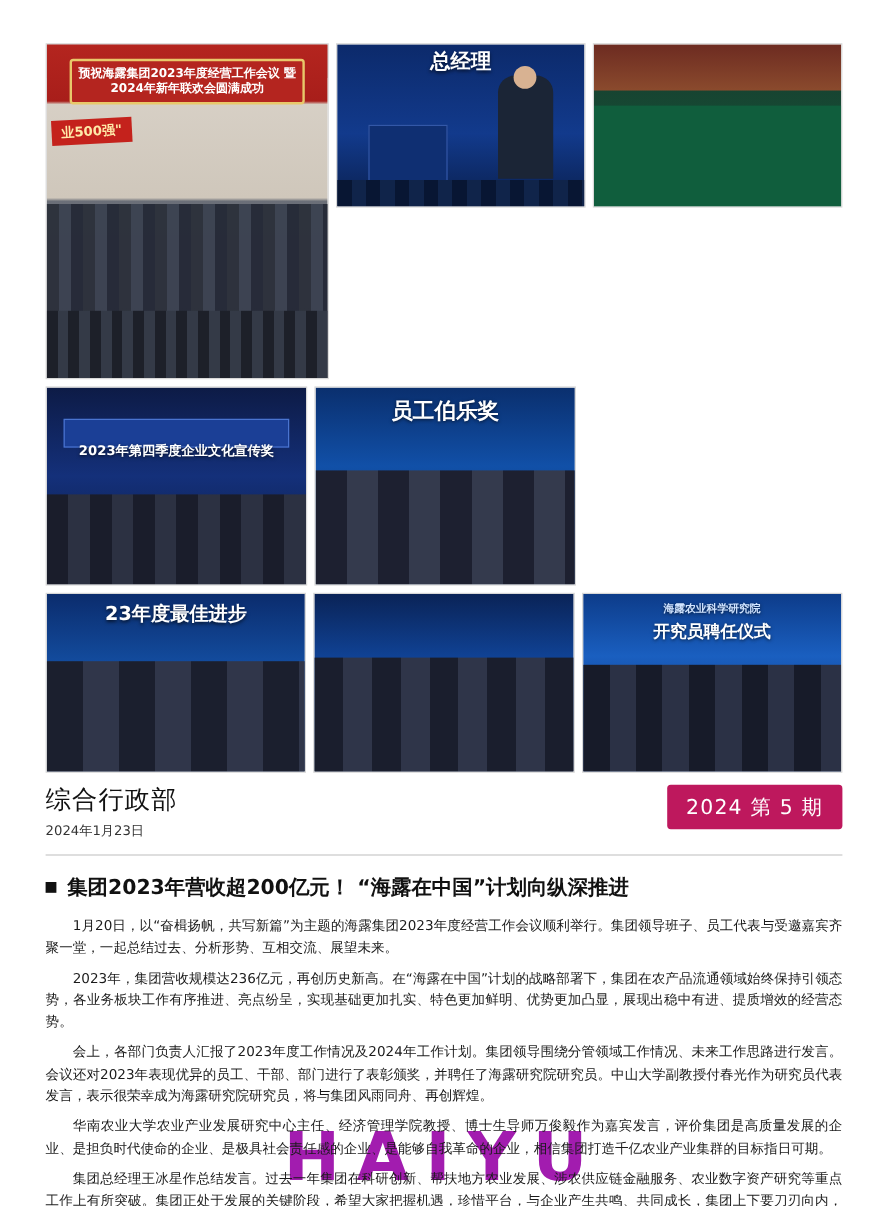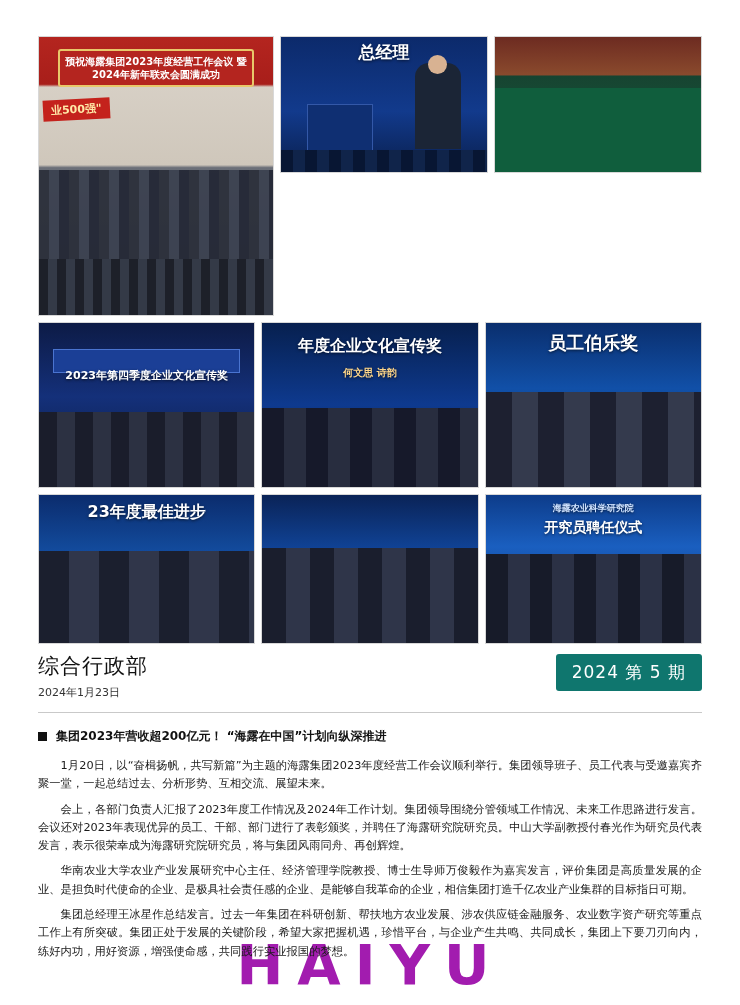--- a/index.html
+++ b/index.html
@@ -227,21 +227,21 @@
   .date {
     font-size: 11px;
     color: #333;
     margin-top: 5px;
     font-family: "DejaVu Sans", sans-serif;
   }
   .issue {
     position: absolute;
     right: 0;
     top: 2px;
-    background: #0f766e;
+    background: #be185d;
     color: #ffffff;
     font-size: 17px;
     padding: 7px 16px;
     border-radius: 3px;
     font-family: "DejaVu Sans", sans-serif;
     letter-spacing: 1px;
   }
   .rule {
     position: absolute;
     left: 38px;
@@ -257,21 +257,21 @@
     left: 38px;
     right: 38px;
     top: 728px;
     z-index: 2;
     font-family: "DejaVu Sans", sans-serif;
   }
   .headline {
     display: flex;
     align-items: center;
     gap: 9px;
-    font-size: 12px;
+    font-size: 17px;
     font-weight: bold;
     color: #111;
     margin-bottom: 12px;
   }
   .bullet {
     width: 9px; height: 9px;
     background: #111;
     display: inline-block;
     flex: 0 0 auto;
   }
@@ -314,25 +314,20 @@
         </div>
       </div>
     </div>
 
     <div class="row">
       <div class="photo p4">
         <div class="screenbar"></div>
         <div class="cap ttl">2023年第四季度企业文化宣传奖</div>
         <div class="people"></div>
       </div>
-      <div class="photo p5">
-        <div class="cap ttl">年度企业文化宣传奖</div>
-        <div class="cap sub">何文思   诗韵</div>
-        <div class="people"></div>
-      </div>
       <div class="photo p6">
         <div class="cap ttl">员工伯乐奖</div>
         <div class="people"></div>
       </div>
     </div>
 
     <div class="row">
       <div class="photo p7">
         <div class="cap ttl">23年度最佳进步</div>
         <div class="people"></div>
@@ -356,19 +351,20 @@
   </div>
 
   <div class="rule"></div>
 
   <div class="article">
     <div class="headline">
       <span class="bullet"></span>
       <span>集团2023年营收超200亿元！ “海露在中国”计划向纵深推进</span>
     </div>
     <p>1月20日，以“奋楫扬帆，共写新篇”为主题的海露集团2023年度经营工作会议顺利举行。集团领导班子、员工代表与受邀嘉宾齐聚一堂，一起总结过去、分析形势、互相交流、展望未来。</p>
+    <p>2023年，集团营收规模达236亿元，再创历史新高。在“海露在中国”计划的战略部署下，集团在农产品流通领域始终保持引领态势，各业务板块工作有序推进、亮点纷呈，实现基础更加扎实、特色更加鲜明、优势更加凸显，展现出稳中有进、提质增效的经营态势。</p>
     <p>会上，各部门负责人汇报了2023年度工作情况及2024年工作计划。集团领导围绕分管领域工作情况、未来工作思路进行发言。会议还对2023年表现优异的员工、干部、部门进行了表彰颁奖，并聘任了海露研究院研究员。中山大学副教授付春光作为研究员代表发言，表示很荣幸成为海露研究院研究员，将与集团风雨同舟、再创辉煌。</p>
     <p>华南农业大学农业产业发展研究中心主任、经济管理学院教授、博士生导师万俊毅作为嘉宾发言，评价集团是高质量发展的企业、是担负时代使命的企业、是极具社会责任感的企业、是能够自我革命的企业，相信集团打造千亿农业产业集群的目标指日可期。</p>
     <p>集团总经理王冰星作总结发言。过去一年集团在科研创新、帮扶地方农业发展、涉农供应链金融服务、农业数字资产研究等重点工作上有所突破。集团正处于发展的关键阶段，希望大家把握机遇，珍惜平台，与企业产生共鸣、共同成长，集团上下要刀刃向内，练好内功，用好资源，增强使命感，共同践行实业报国的梦想。</p>
 
   </div>
 
 </div>
 
 </body></html>

